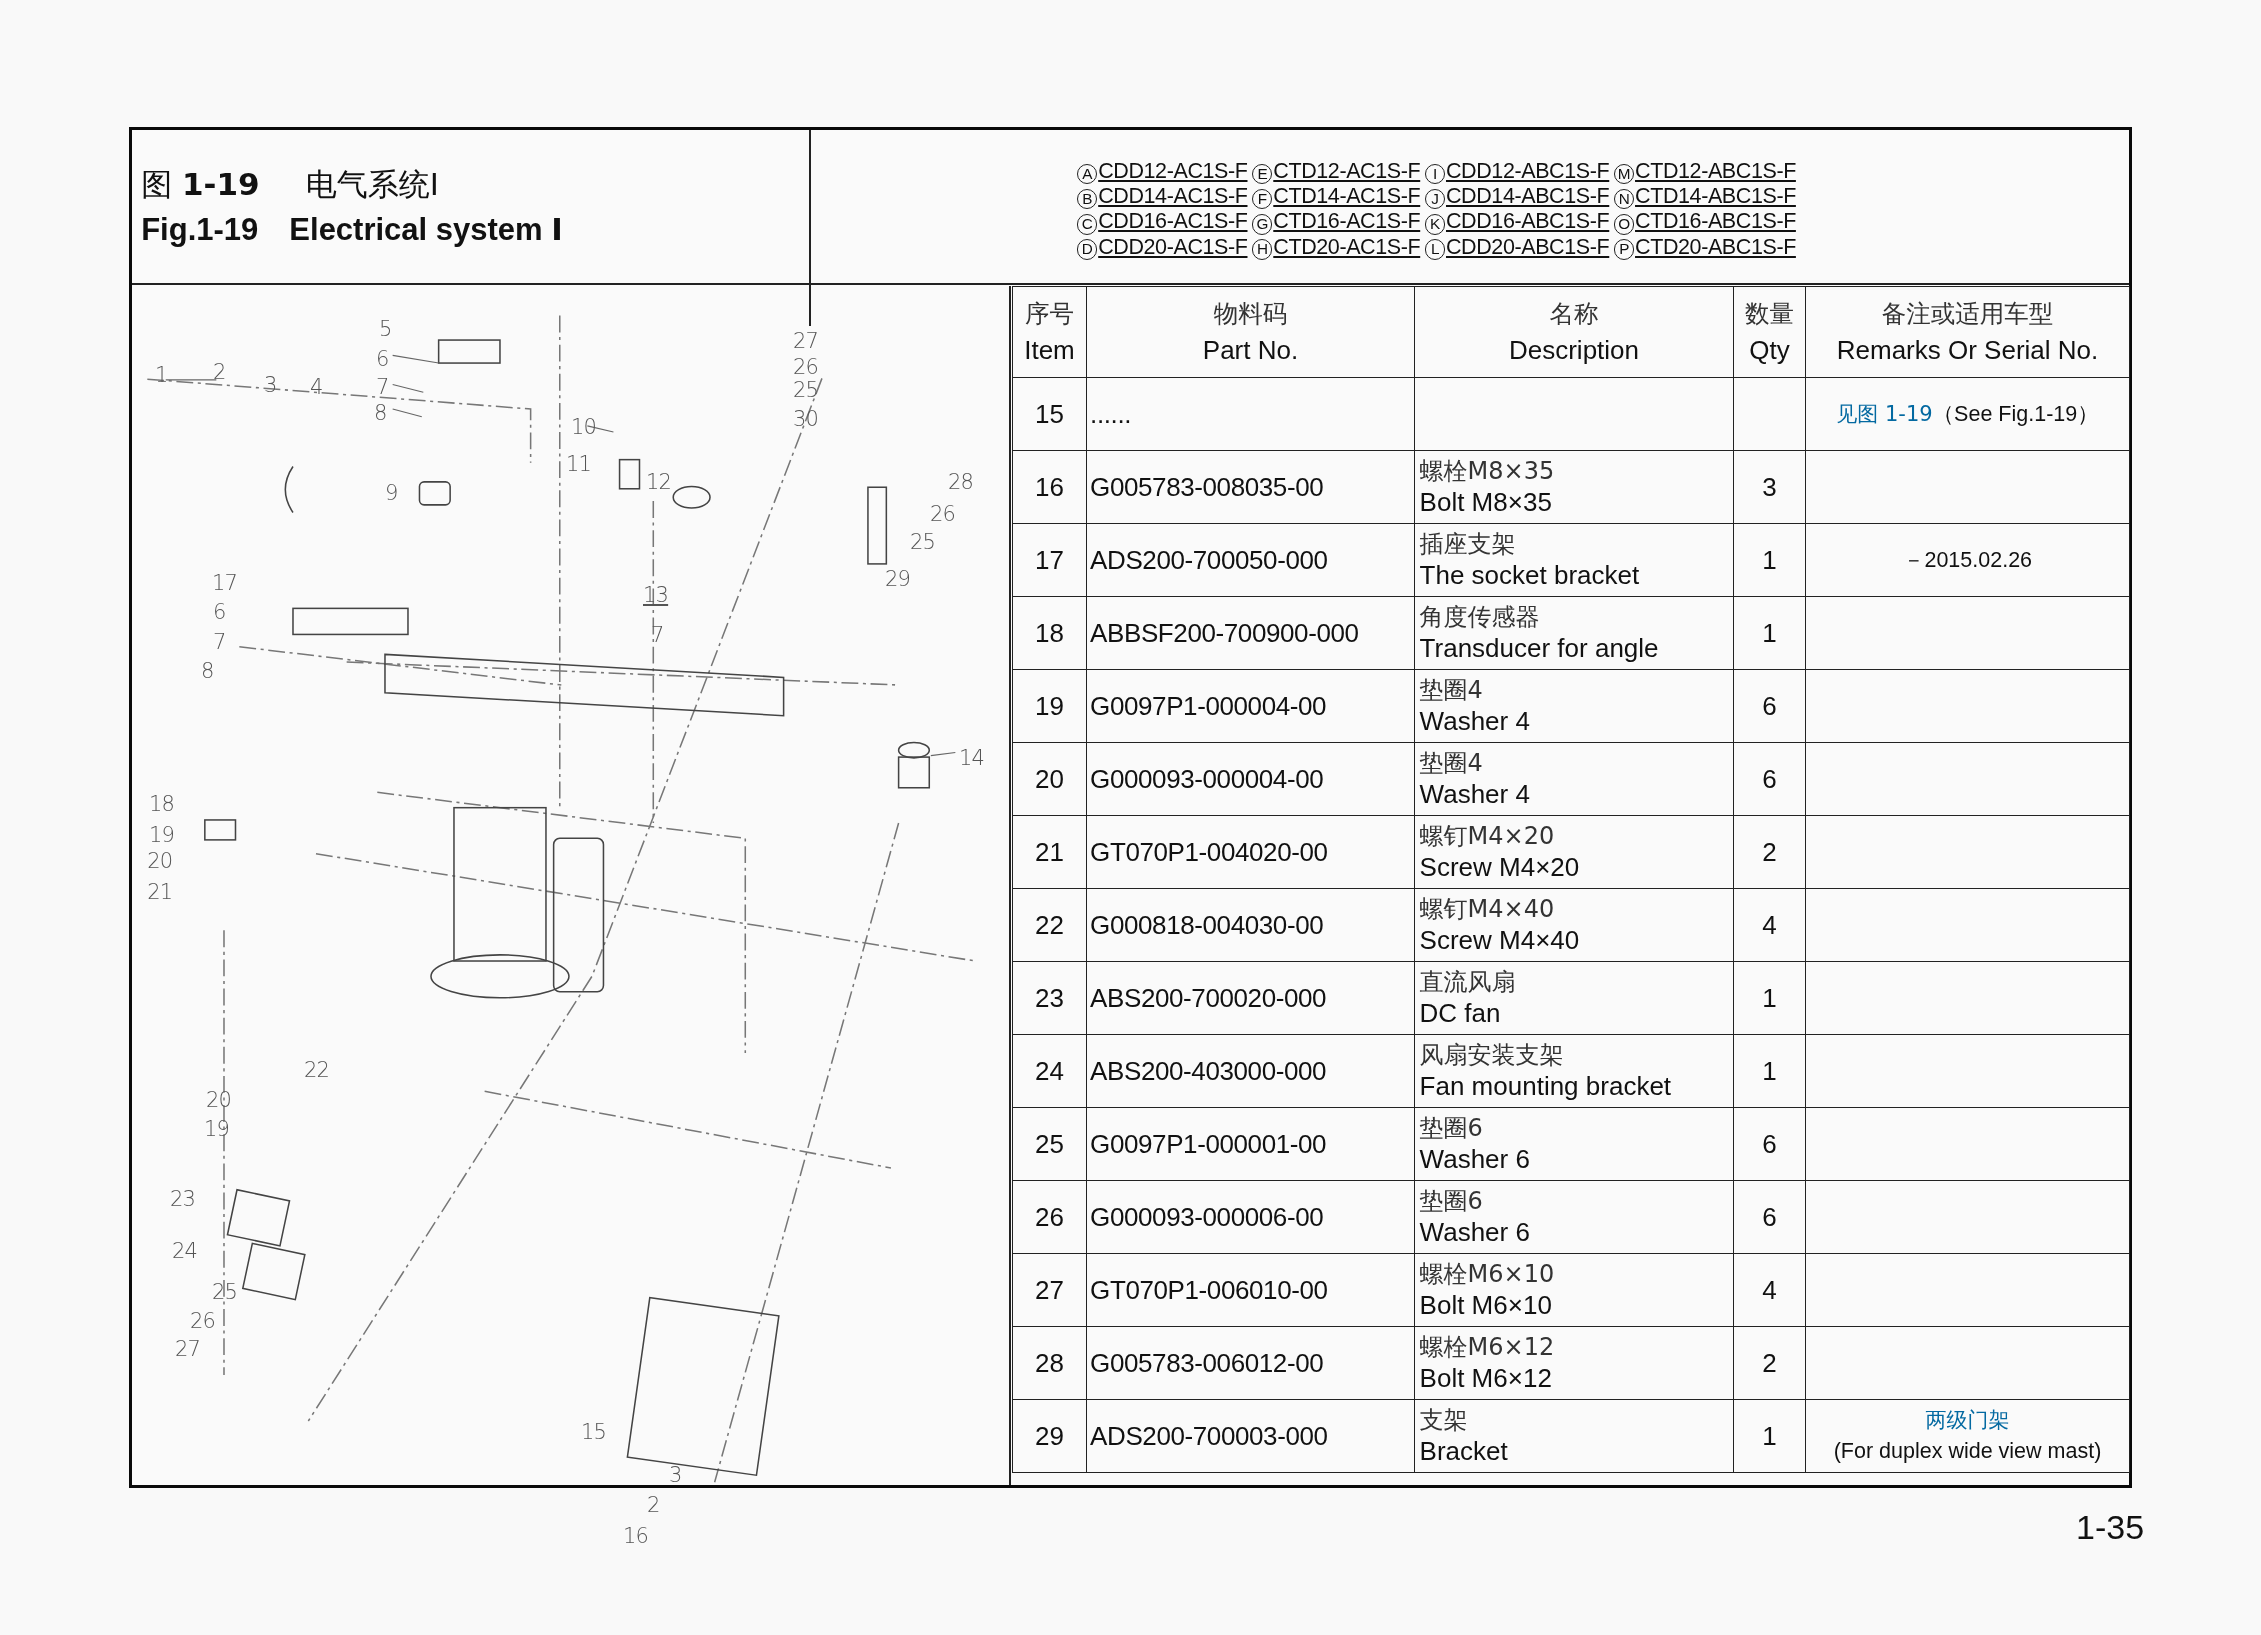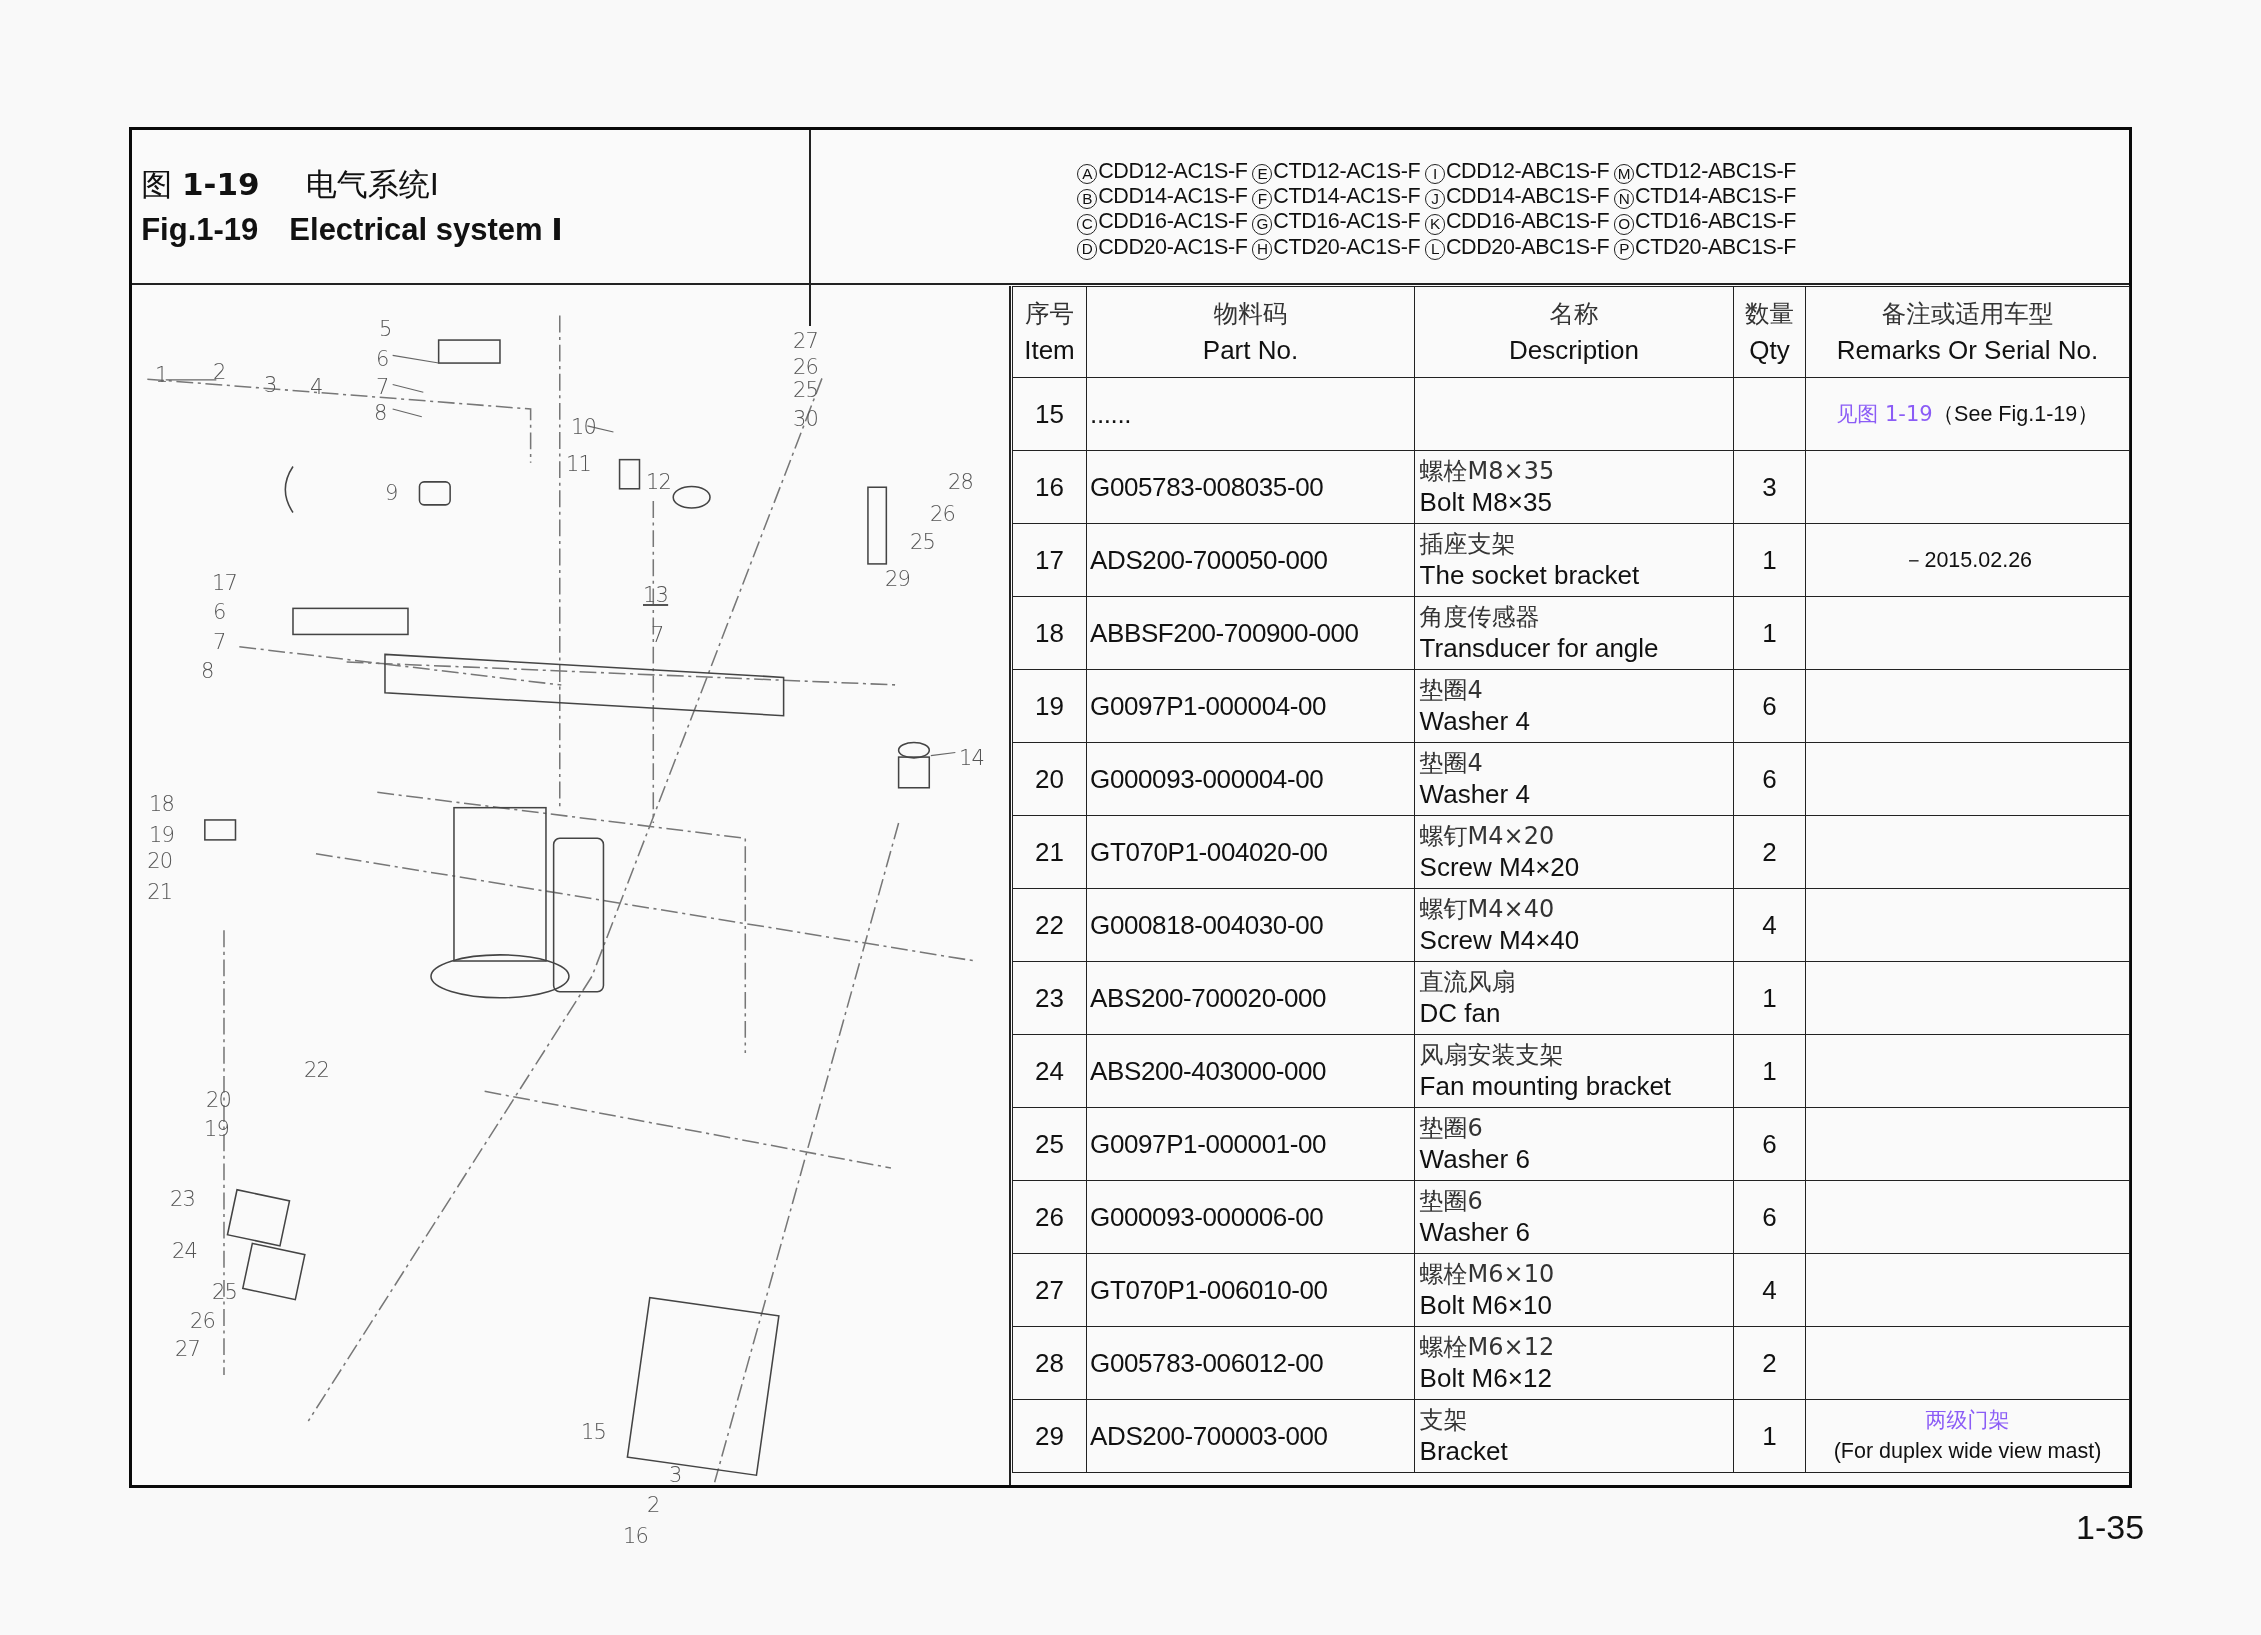--- a/index.html
+++ b/index.html
@@ -15,41 +15,41 @@
   
   .hdr { position:absolute; left:0; top:0; width:1997px; height:153px; border-bottom:2.3px solid #222; }
   .title-cell { position:absolute; left:0; top:0; width:677px; height:196px; border-right:2.3px solid #222; }
   .t-line { position:absolute; left:9.2px; font-size:31px; white-space:nowrap; }
   .t-line.cn { top:34px; font-family:"DejaVu Sans",sans-serif; font-weight:normal; }
   .t-line.en { top:81px; font-weight:bold; }
   .t-line .num { font-weight:bold; }
   .t-line .gap { display:inline-block; width:46px; }
   .models { position:absolute; left:945px; top:29px; font-size:21.5px; line-height:24.5px; letter-spacing:-0.4px; }
   .models .row { white-space:nowrap; }
-  .models .m { display:inline-block; margin-right:4.6px; }
+  .models .m { display:inline-block; margin-right:4.6px;text-decoration:underline; }
   .circ { display:inline-block; width:18.4px; height:18.4px; border:1.2px solid #222; border-radius:50%;
           font-size:15.3px; line-height:18.4px; text-align:center; vertical-align:-0.8px; margin-right:0.8px; }
   
   .diagram { position:absolute; left:0; top:156px; width:877px; height:1199px; border-right:2.3px solid #222; }
   .diagram svg { position:absolute; left:0; top:0; }
   .callout { position:absolute; font-family:"DejaVu Sans",sans-serif; font-size:21px; color:#555; font-weight:200; letter-spacing:-0.8px; }
   
   .tbl { position:absolute; left:880px; top:156px; width:1118px; }
   table { border-collapse:collapse; width:1118px; table-layout:fixed; }
   td, th { border:1.5px solid #222; padding:0; font-weight:normal; }
   th { height:90px; font-size:26px; line-height:37px; vertical-align:middle; }
   th .cn { font-family:"DejaVu Sans",sans-serif; font-size:24.5px; color:#333; }
   td { height:72px; font-size:26px; vertical-align:middle; }
   td.item { text-align:center; }
   td.part { padding-left:3.1px; white-space:nowrap; letter-spacing:-0.4px; }
   td.desc { padding-left:4.6px; line-height:31px; }
   td.desc .cn { font-family:"DejaVu Sans",sans-serif; font-size:24px; color:#333; display:block; }
   td.qty { text-align:center; }
   td.rem { text-align:center; font-size:21.5px; line-height:31px; }
-  td.rem .cn { font-family:"DejaVu Sans",sans-serif; font-size:21px; color:#8b5cf6; }
+  td.rem .cn { font-family:"DejaVu Sans",sans-serif; font-size:21px; color:#0369a1; }
   .pageno { position:absolute; left:2076px; top:1508px; font-size:34px; }
 </style>
 </head>
 <body>
 
 <div class="frame">
 
   <div class="hdr">
     <div class="title-cell">
       <div class="t-line cn">

